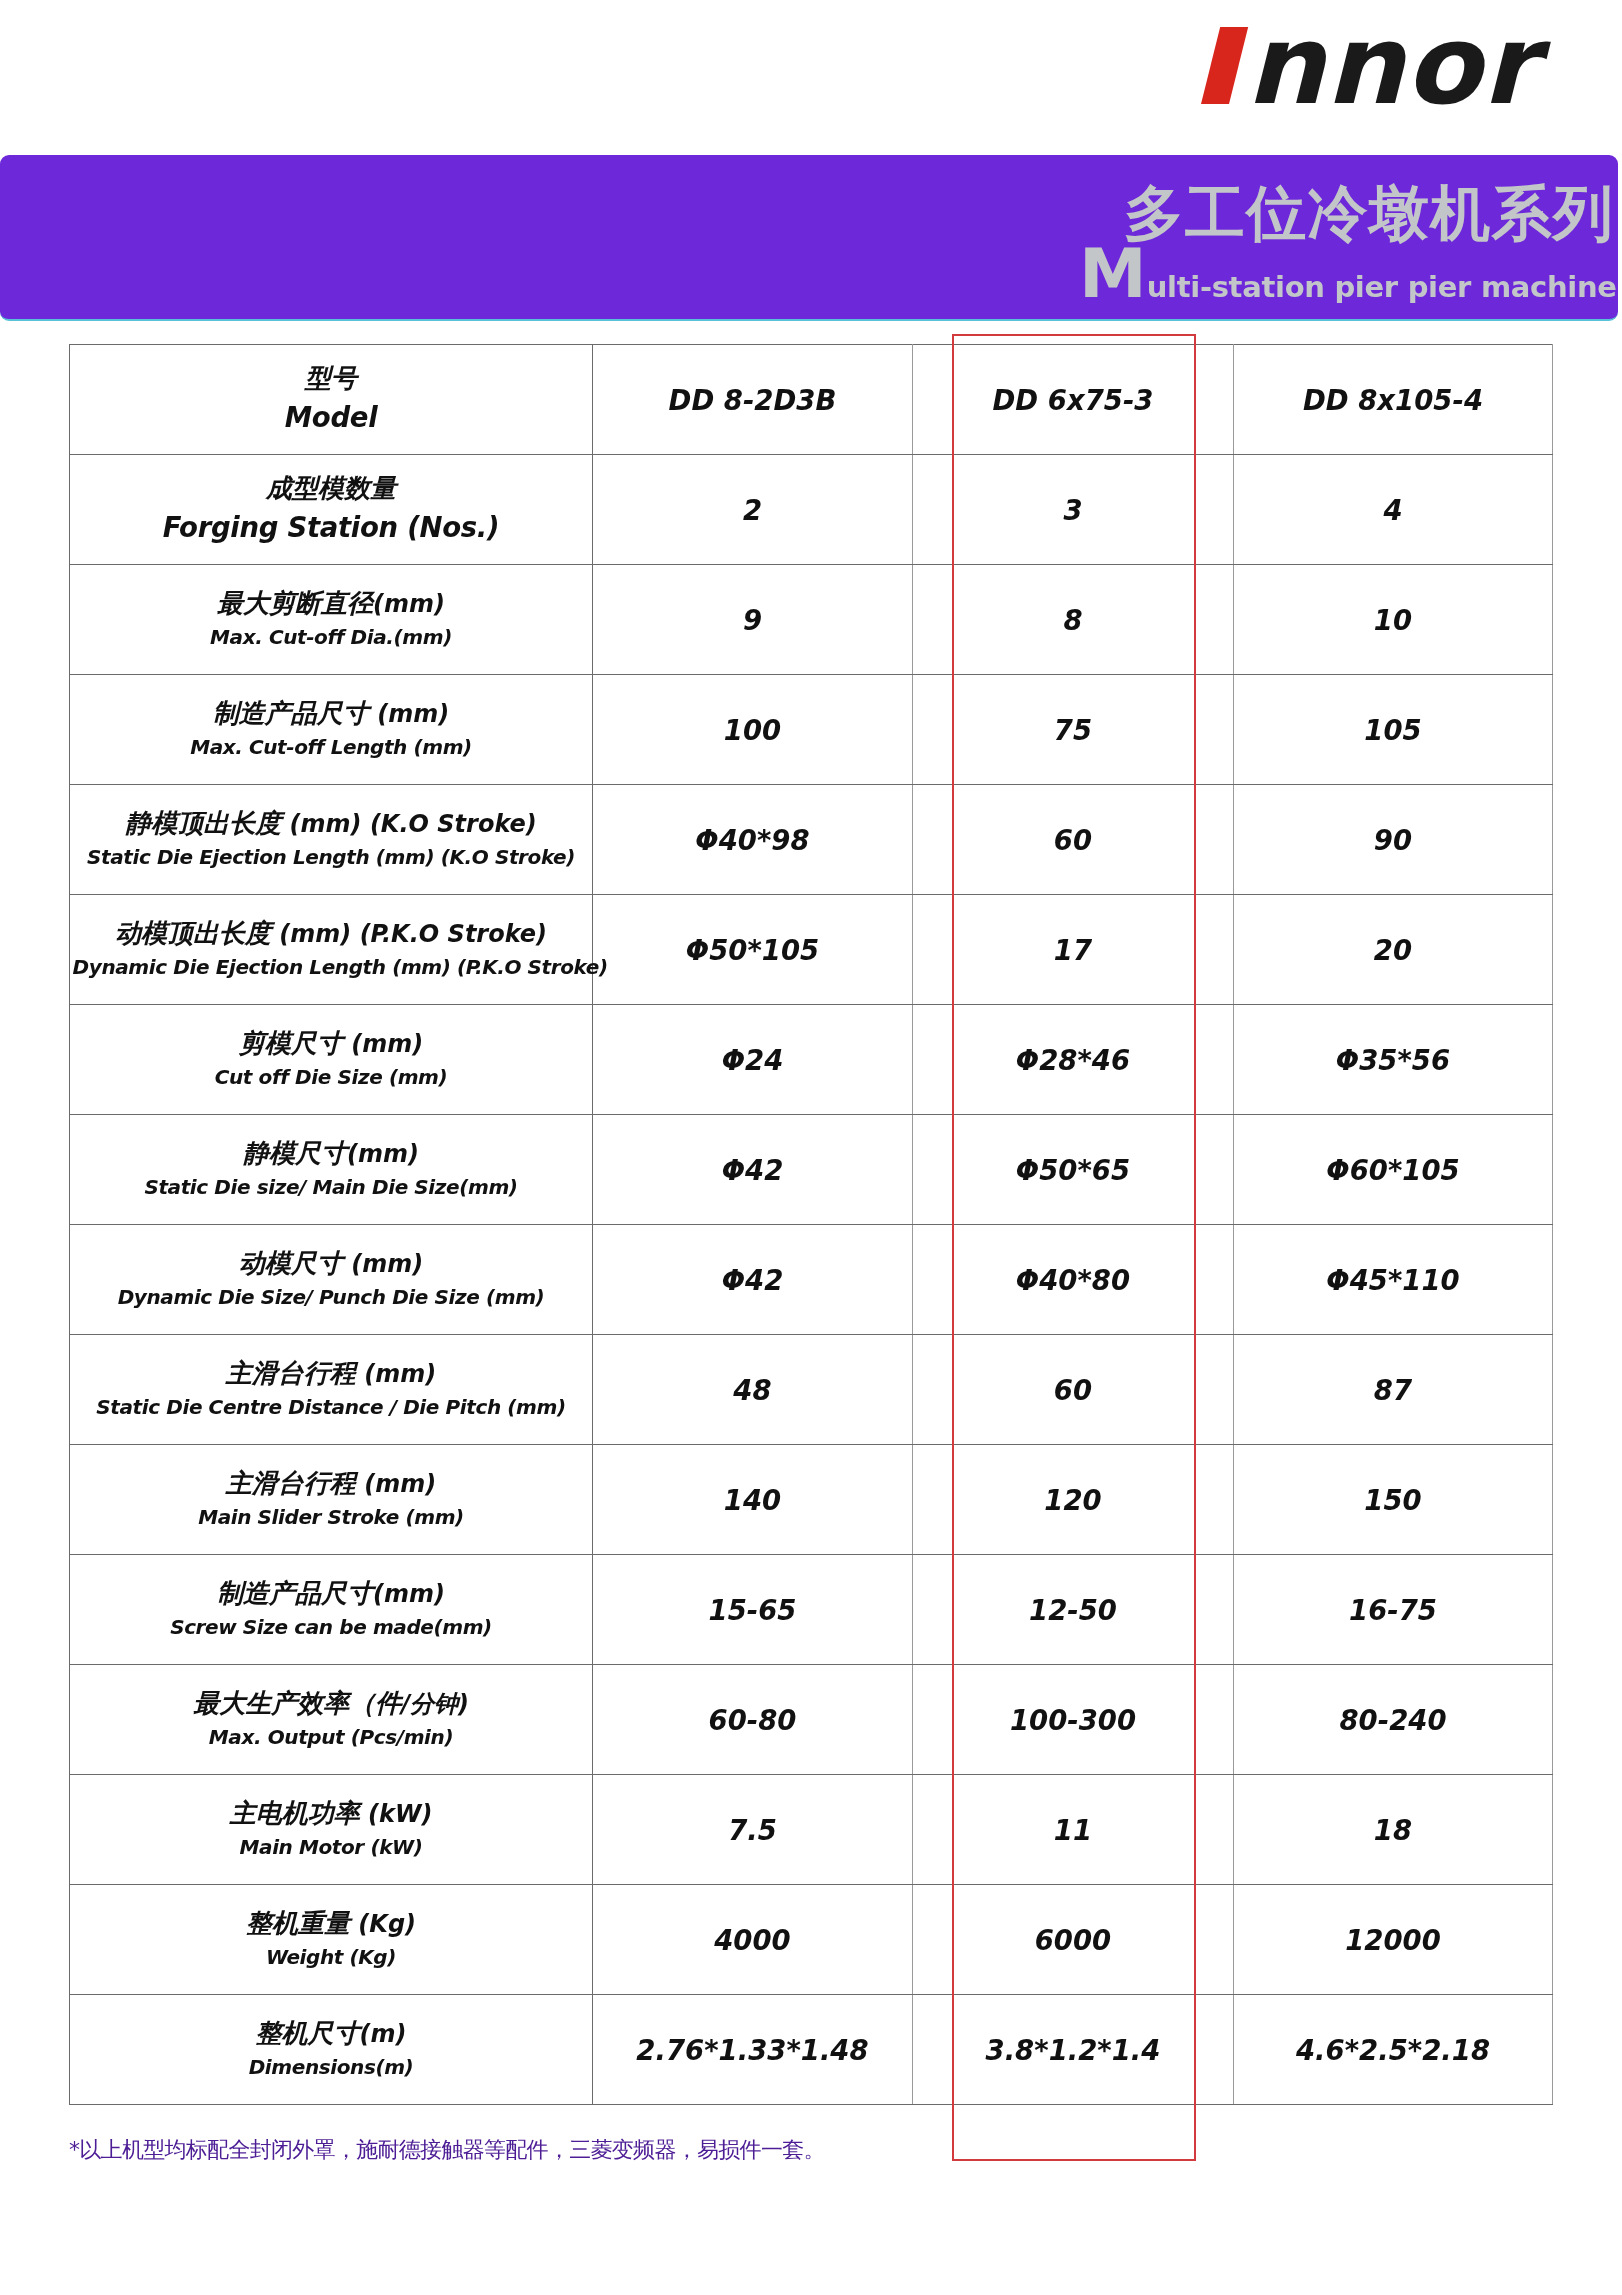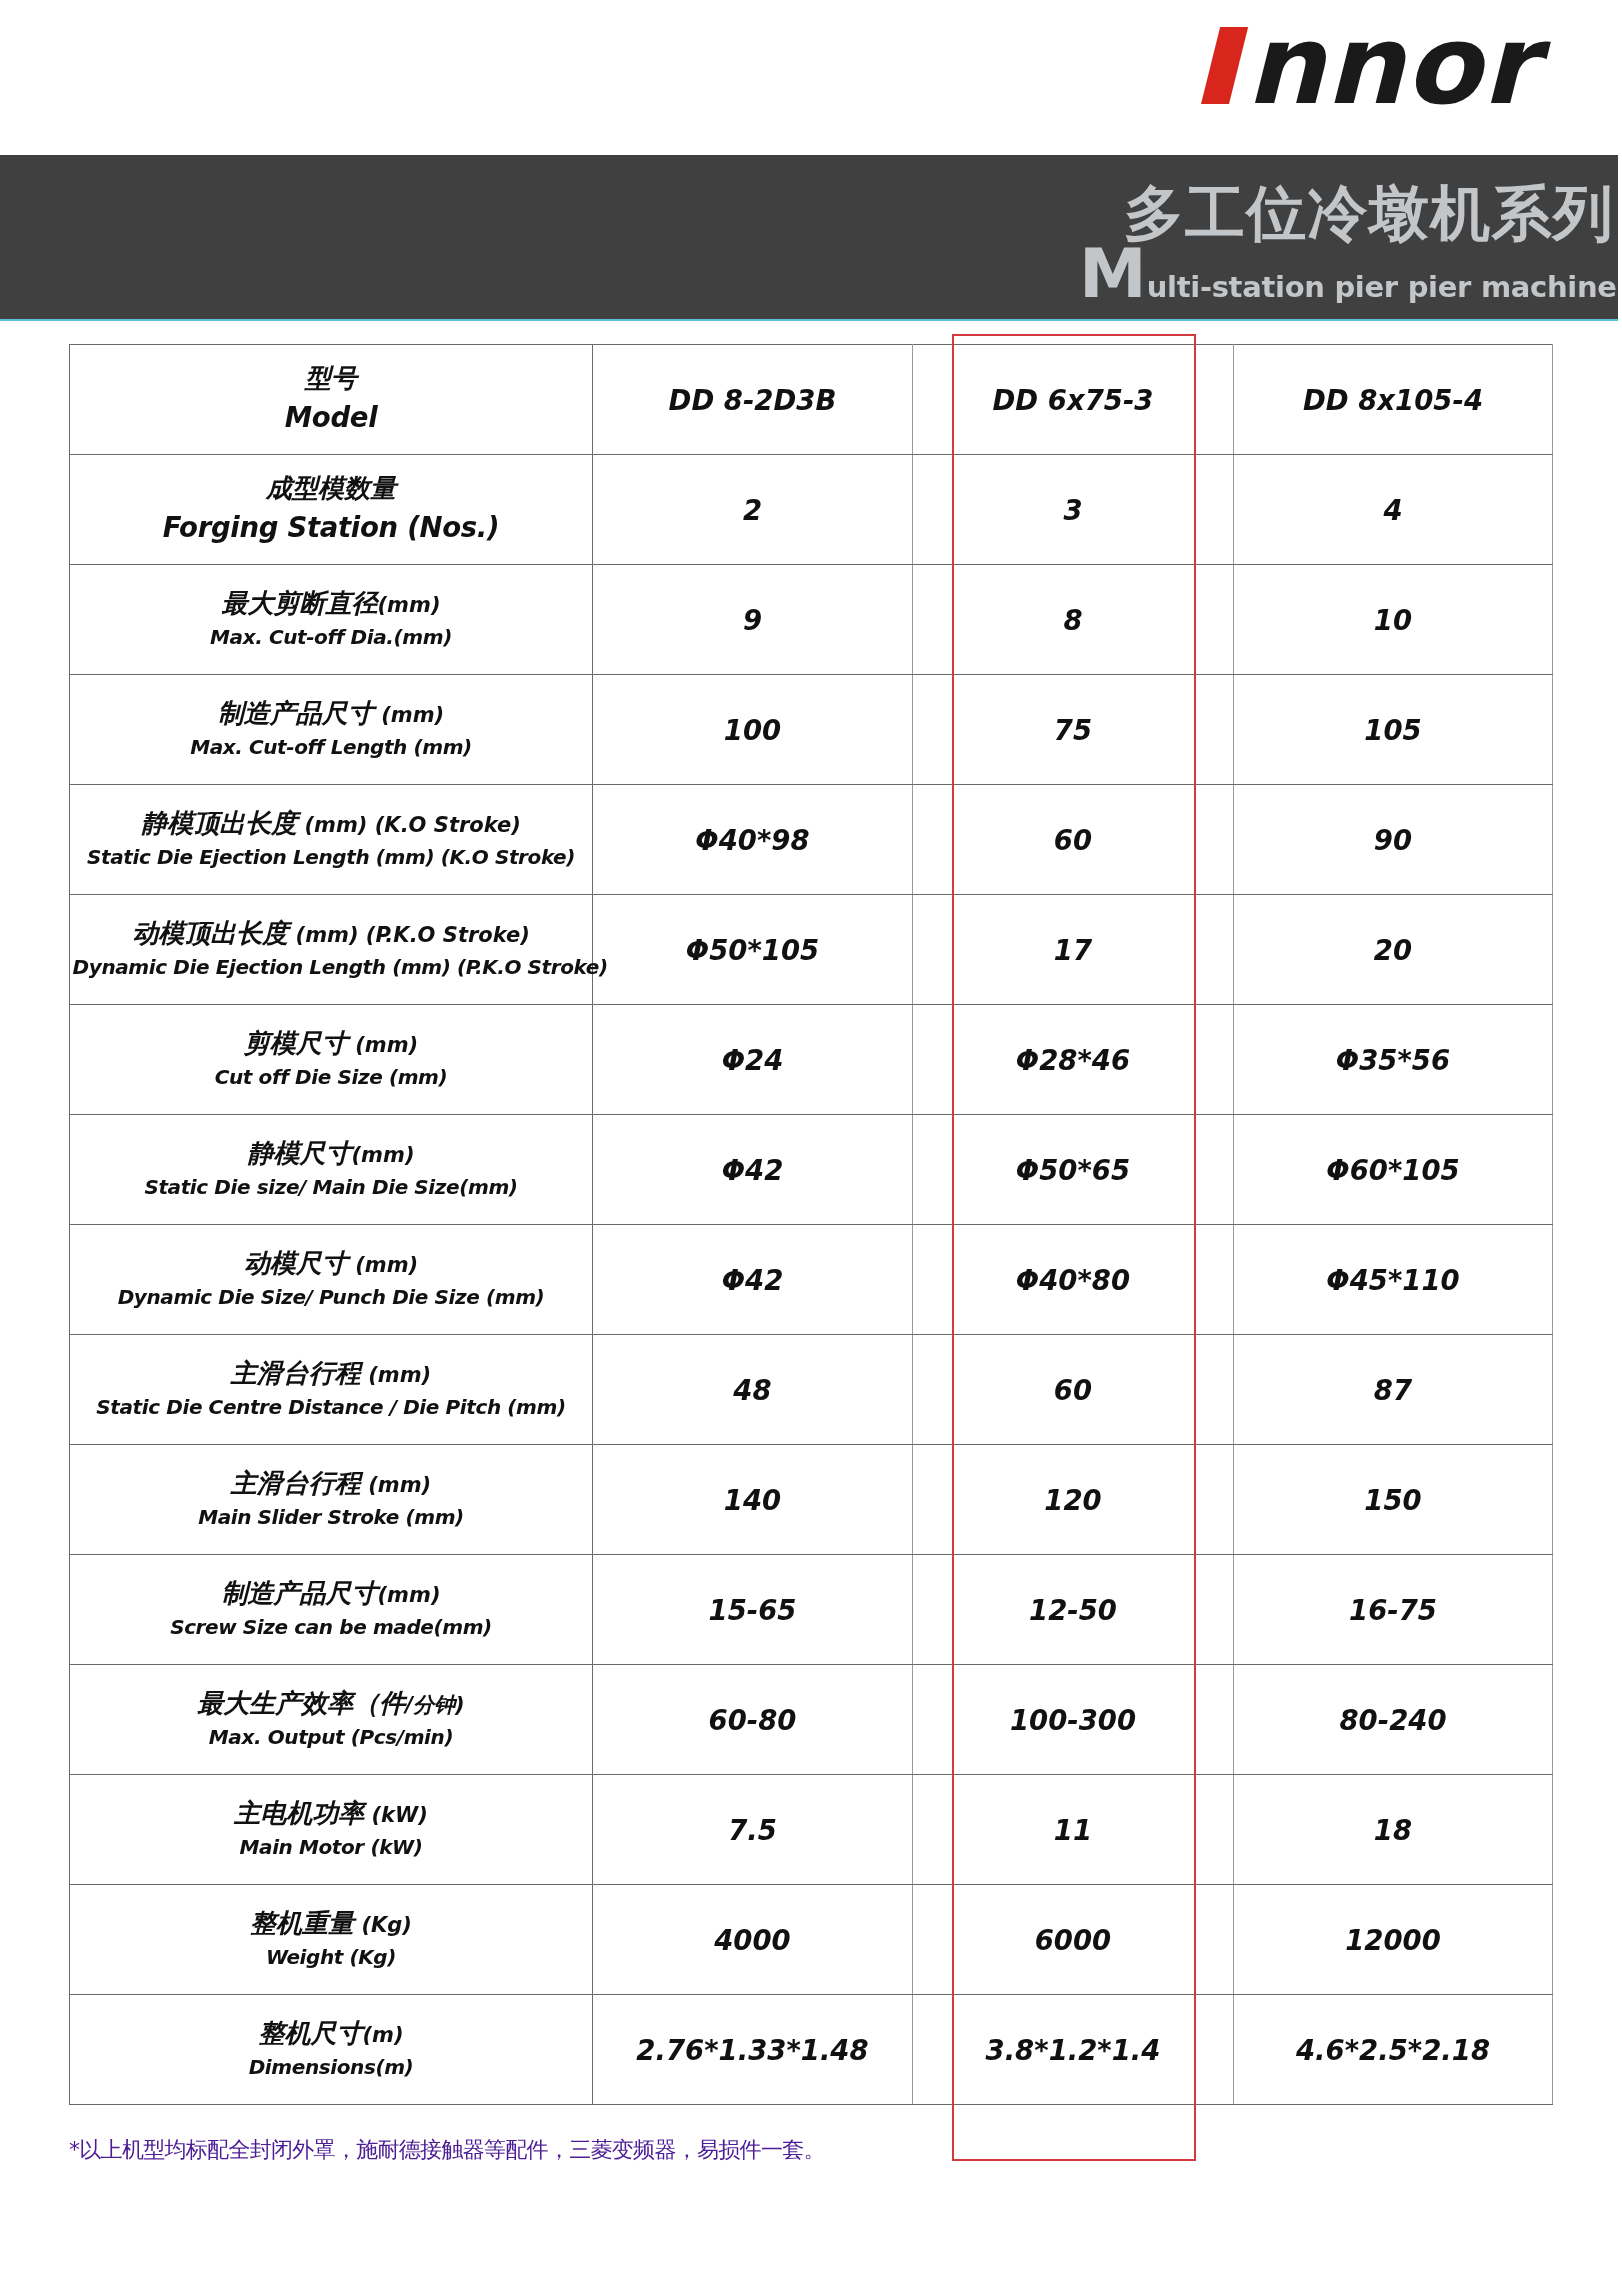--- a/index.html
+++ b/index.html
@@ -59,21 +59,21 @@
       height: 109px;
       text-align: center; vertical-align: middle;
       padding: 0 2.6px;
     }
     .spec-table td.val { border-left: 1px solid #9a9a9a; border-right: 1px solid #9a9a9a; }
     .label-cn {
       display: block;
       font-family: "DejaVu Sans", sans-serif; font-weight: bold;
       font-size: 26px; line-height: 1.35; color: #111;
     }
-    .label-cn .unit { font-size: 21px; }
+    .label-cn .unit { font-size: 24px; }
     .label-en {
       display: block;
       font-family: "DejaVu Sans", sans-serif; font-weight: bold;
       font-size: 20px; line-height: 1.55; color: #111;
       white-space: nowrap; letter-spacing: -0.4px;
     }
     .label-en.large { font-size: 27.5px; letter-spacing: -0.3px; }
     .val-text {
       font-family: "DejaVu Sans", sans-serif; font-weight: bold;
       font-size: 27.5px; color: #111; letter-spacing: 0px;
@@ -93,21 +93,21 @@
     }
   </style>
 </head>
 <body>
 
 <div class="logo">
   <span class="logo-i" style="background: rgb(217, 38, 28);"></span>
   <span class="logo-rest" style="color: rgb(26, 26, 26);">nnor</span>
 </div>
 
-<div class="banner" style="background: #404040;">
+<div class="banner" style="background: #6d28d9; border-radius: 9px;">
   <div class="banner-title-cn" style="color: rgb(195, 198, 201);">多工位冷墩机系列</div>
   <div class="banner-title-en" style="color: rgb(195, 198, 201);">
     <span class="big-m">M</span>
     <span class="rest">ulti-station pier pier machine</span>
   </div>
 </div>
 
 <table class="spec-table">
   <colgroup>
     <col style="width:523px">

